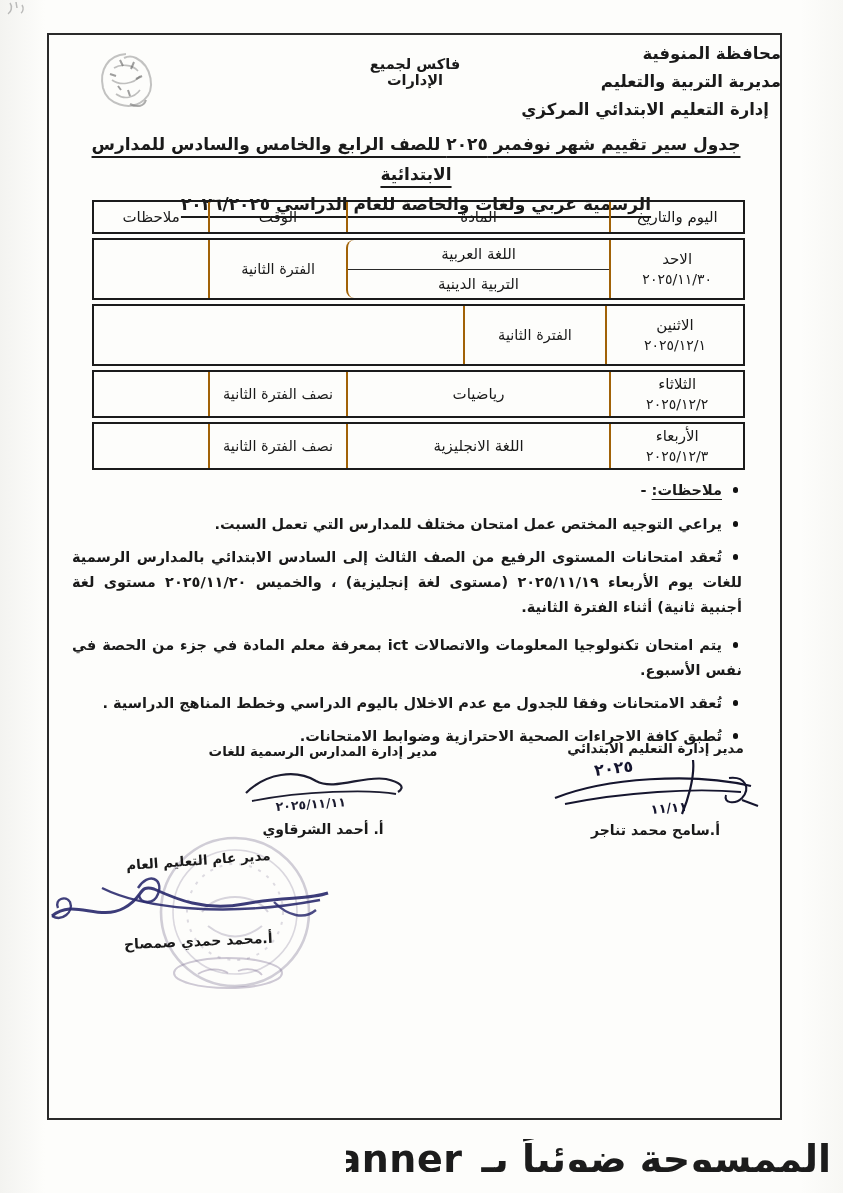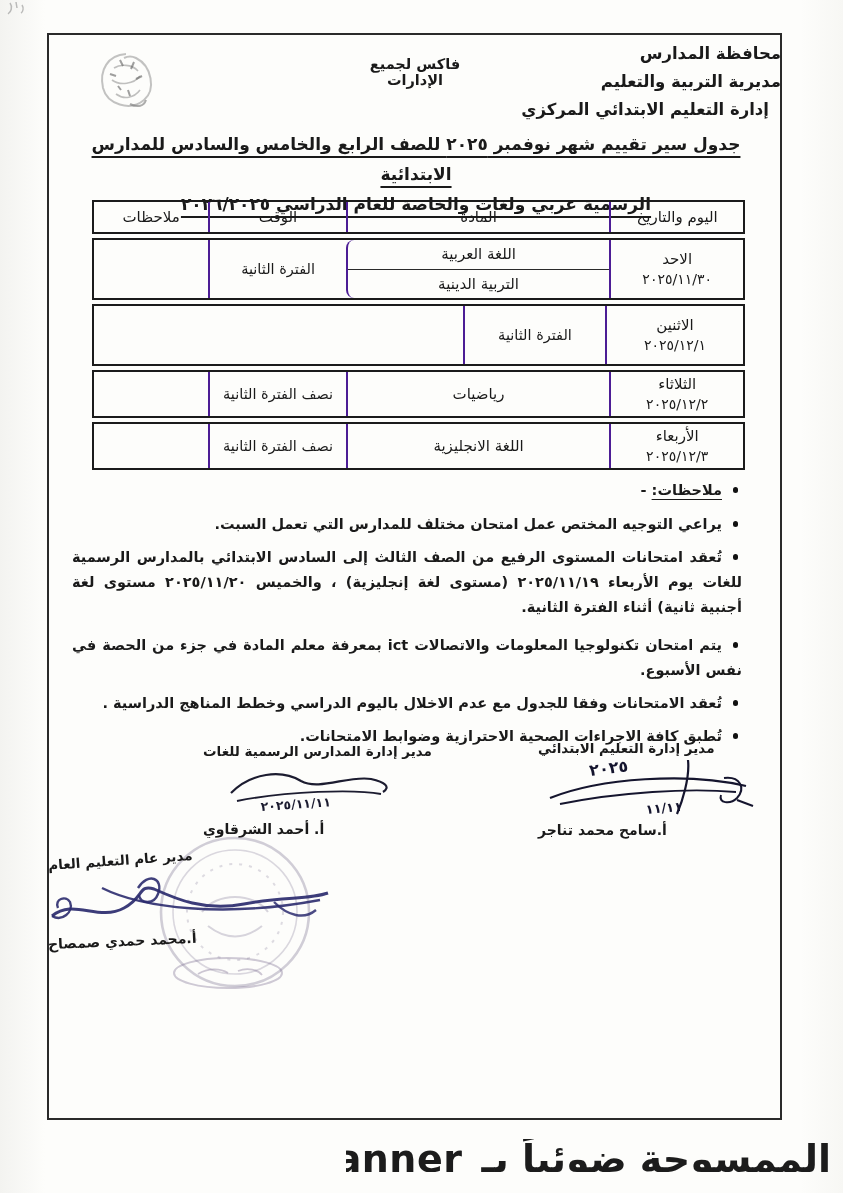--- a/index.html
+++ b/index.html
@@ -36,21 +36,21 @@
   }
   
   .tbl{position:absolute;top:200px;left:92px;width:653px;direction:rtl;}
   .trow{display:flex;border:2px solid #1b1b1b;background:transparent;box-sizing:border-box;}
   .trow + .trow{margin-top:4px;}
   .cell{
     box-sizing:border-box;display:flex;flex-direction:column;
     align-items:center;justify-content:center;text-align:center;
     font-weight:400;font-size:15px;
   }
-  .cell:not(:last-child){border-left:2px solid #4c1d95;}
+  .cell:not(:last-child){border-left:2px solid #a16207;}
   .col-day{width:138px;}
   .col-subj{width:272px;}
   .col-time{width:142px;}
   .col-notes{width:118px;}
   .thead{height:34px;}
   .thead .cell{justify-content:center;font-size:15px;}
   .rg-tall{height:62px;}
   .rg-short{height:48px;}
   .day-name{font-size:15px;line-height:20px;}
   .day-date{font-size:14px;line-height:20px;letter-spacing:.5px;}
@@ -68,21 +68,21 @@
   }
   .note{position:relative;text-indent:20px;text-align:justify;margin-bottom:8px;}
   .note::before{
     content:"";position:absolute;right:4px;top:9px;width:5.5px;height:5.5px;
     background:#111;border-radius:50%;
   }
   .note.nb-head{margin-bottom:9px;}
   .note .u{text-decoration:underline;text-underline-offset:4px;}
   .note.nb-long{margin-bottom:13px;}
   
-  .sig{position:absolute;text-align:left;direction:rtl;font-weight:700;}
+  .sig{position:absolute;text-align:center;direction:rtl;font-weight:700;}
   .sig .sig-title{font-size:13.5px;}
   .sig .sig-name{font-size:14px;}
   .sig-right{left:538px;top:740px;width:235px;}
   .sig-left{left:203px;top:743px;width:240px;}
   .sig-general{left:48px;top:850px;width:300px;}
   .sig-general .sig-title{display:inline-block;transform:rotate(-4deg);font-size:13.5px;}
   .sig-general .sig-name{display:inline-block;transform:rotate(-2.5deg);margin-top:2px;}
   .official-stamp{position:absolute;left:140px;top:832px;opacity:.85;}
   .stamp-remnant{position:absolute;left:168px;top:952px;}
   .big-sign{position:absolute;left:42px;top:858px;}
@@ -107,21 +107,21 @@
   <div class="doc-border"></div>
 
   <svg class="stamp-mark" width="72" height="72" viewBox="0 0 72 72">
     <path d="M36,8 C18,9 9,24 13,42 C17,58 40,66 54,54 C66,44 62,20 46,12 C42,10 38,10 34,12" stroke="#6f6f6f" stroke-width="2" fill="none" opacity=".55"></path>
     <path d="M24,22 C30,18 42,18 48,25 M22,34 C30,40 44,38 50,30 M26,48 C34,54 44,52 50,44" stroke="#5a5a5a" stroke-width="1.6" fill="none" opacity=".5"></path>
     <path d="M30,14 L33,20 M44,16 L41,23 M52,30 L46,33 M20,28 L26,30 M38,44 L40,50 M28,40 L31,44" stroke="#3c3c3c" stroke-width="2" fill="none" opacity=".65"></path>
     <path d="M40,58 C48,62 54,60 56,54" stroke="#4a4a4a" stroke-width="2" fill="none" opacity=".6"></path>
   </svg>
 
   <div class="org-block">
-    <div class="l1">محافظة المدارس</div>
+    <div class="l1">محافظة المنوفية</div>
     <div class="l2">مديرية التربية والتعليم</div>
     <div class="l3">إدارة التعليم الابتدائي المركزي</div>
   </div>
 
   <div class="fax-label">فاكس لجميع الإدارات</div>
 
   <div class="doc-title">
     <div class="t-line">جدول سير تقييم شهر نوفمبر ٢٠٢٥ للصف الرابع والخامس والسادس للمدارس الابتدائية</div>
     <div class="t-line">الرسمية عربي ولغات والخاصة للعام الدراسي ٢٠٢٦/٢٠٢٥</div>
   </div>

